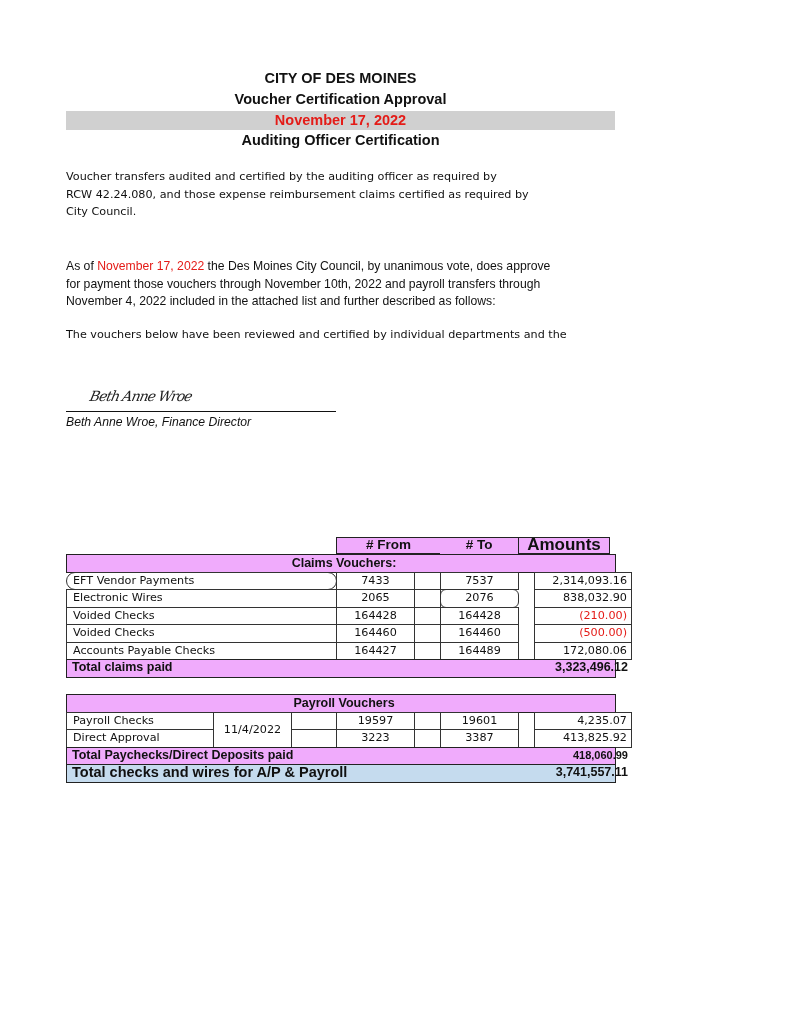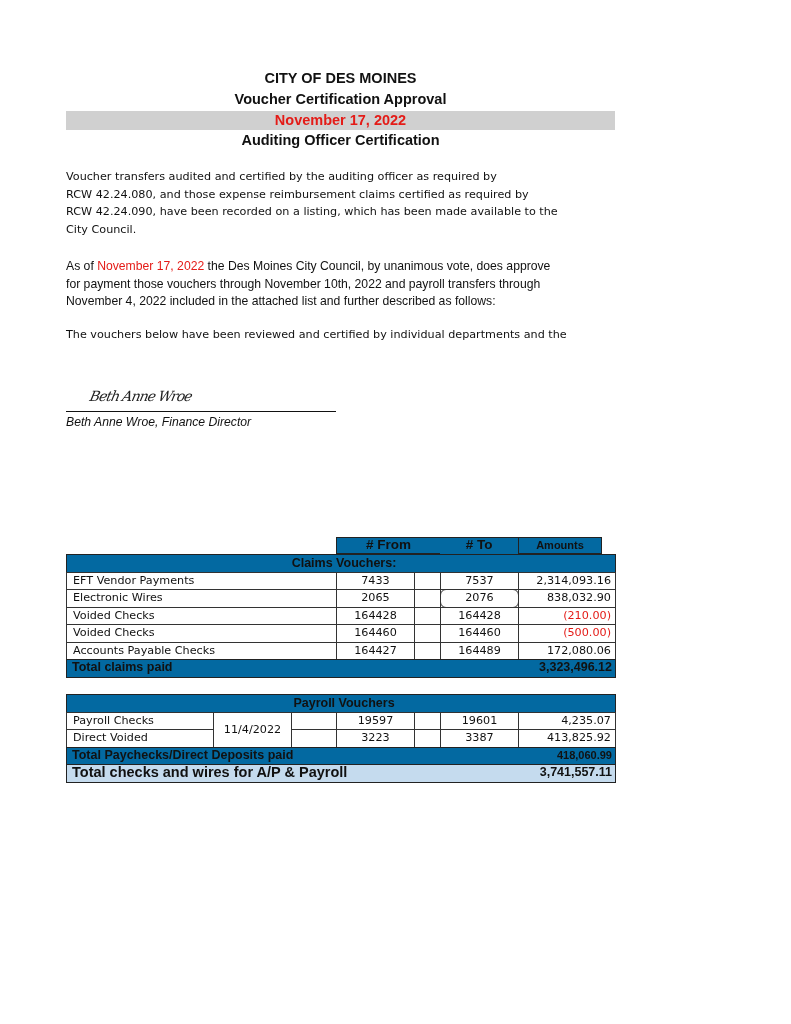--- a/index.html
+++ b/index.html
@@ -14,62 +14,61 @@
   #p2 { top:258px; font-family:"Liberation Sans", sans-serif; }
   #p3 { top:326px; }
   #p3 .l1 { font-family:"DejaVu Sans", sans-serif; font-size:11.2px; }
   #p3 .l2 { font-family:"Liberation Sans", sans-serif; }
   .red { color:#e41b17; }
   #sig { position:absolute; left:90px; top:388px; font-family:"DejaVu Serif", serif; font-style:italic; font-size:14px; color:#222; letter-spacing:-1px; transform:skewX(-12deg); }
   #sigline { position:absolute; left:66px; top:411px; width:270px; border-top:1.5px solid #111; }
   #signame { position:absolute; left:66px; top:415px; font-family:"Liberation Sans", sans-serif; font-size:12.2px;font-style:italic; }
   .cell { position:absolute; box-sizing:border-box; border:1px solid #333; font-size:12px; line-height:16px; white-space:nowrap; overflow:hidden; }
   .c { text-align:center; }
-  .r { text-align:right; padding-right:4px; }
+  .r { text-align:right; padding-right:4px;margin-left:16px; }
   .l { padding-left:6px; }
   .b { font-family:"Liberation Sans", sans-serif; font-weight:bold; }
   .d { font-family:"DejaVu Sans", sans-serif; font-size:11.2px; }
-  .grey { background:#0369a1;text-align:center; }
+  .grey { background:#f0abfc;text-align:center; }
   .thick { border:1.5px solid #222; }
 </style>
 </head>
 <body>
 
 <div class="hdr" id="h1">CITY OF DES MOINES</div>
 <div class="hdr" id="h2">Voucher Certification Approval</div>
 <div class="hdr" id="h3">November 17, 2022</div>
 <div class="hdr" id="h4">Auditing Officer Certification</div>
 
 <div class="para" id="p1">
   <div>Voucher transfers audited and certified by the auditing officer as required by</div>
   <div>RCW 42.24.080, and those expense reimbursement claims certified as required by</div>
-  <div>RCW 42.24.090, have been recorded on a listing, which has been made available to the</div>
   <div>City Council.</div>
 </div>
 
 <div class="para" id="p2">
   <div><span>As of </span><span class="red">November 17, 2022</span><span> the Des Moines City Council, by unanimous vote, does approve</span></div>
   <div>for payment those vouchers through November 10th, 2022 and payroll transfers through</div>
   <div>November 4, 2022 included in the attached list and further described as follows:</div>
 </div>
 
 <div class="para" id="p3">
   <div class="l1">The vouchers below have been reviewed and certified by individual departments and the</div>
 </div>
 
 <div id="sig">Beth Anne Wroe</div>
 <div id="sigline"></div>
 <div id="signame">Beth Anne Wroe, Finance Director</div>
 
 <div id="vtable">
     <div class="cell b c grey thick" style="left: 336px; top: 537px; width: 105px; height: 17px; font-size: 13.5px; line-height: 14px;"># From</div>
     <div class="cell b c grey thick" style="left: 440px; top: 537px; width: 79px; height: 32px; font-size: 13.5px; line-height: 14px; border-left: none;"># To</div>
-    <div class="cell b c grey thick" style="left: 518px; top: 537px; width: 84px; height: 17px; font-size: 11px; line-height: 14px;">Amounts</div>
+    <div class="cell b c grey thick" style="left: 518px; top: 537px; width: 92px; height: 17px; font-size: 17px; line-height: 14px;">Amounts</div>
     <div class="cell b l grey thick" style="left: 66px; top: 554px; width: 550px; height: 18.5px; font-size: 12.5px;">Claims Vouchers:</div>
-    <div class="cell d l" style="left: 66px; top: 571.5px; width: 271px; height: 18.5px;">EFT Vendor Payments</div>
+    <div class="cell d l" style="left: 66px; top: 571.5px; width: 271px; height: 18.5px; border-radius: 9px;">EFT Vendor Payments</div>
     <div class="cell d c" style="left: 336px; top: 571.5px; width: 79px; height: 18.5px;">7433</div>
     <div class="cell d" style="left: 414px; top: 571.5px; width: 27px; height: 18.5px;"></div>
     <div class="cell d c" style="left: 440px; top: 571.5px; width: 79px; height: 18.5px;">7537</div>
     <div class="cell d r" style="left: 518px; top: 571.5px; width: 98px; height: 18.5px;">2,314,093.16</div>
     <div class="cell d l" style="left: 66px; top: 589px; width: 271px; height: 18.5px;">Electronic Wires</div>
     <div class="cell d c" style="left: 336px; top: 589px; width: 79px; height: 18.5px;">2065</div>
     <div class="cell d" style="left: 414px; top: 589px; width: 27px; height: 18.5px;"></div>
     <div class="cell d c" style="left: 440px; top: 589px; width: 79px; height: 18.5px; border-radius: 6px;">2076</div>
     <div class="cell d r" style="left: 518px; top: 589px; width: 98px; height: 18.5px;">838,032.90</div>
     <div class="cell d l" style="left: 66px; top: 606.5px; width: 271px; height: 18.5px;">Voided Checks</div>
@@ -90,21 +89,21 @@
     <div class="cell grey thick" style="left: 66px; top: 659px; width: 550px; height: 18.5px;"></div>
     <div class="cell b l" style="left: 66px; top: 659px; width: 271px; height: 18.5px; border: none; font-size: 12.5px;">Total claims paid</div>
     <div class="cell b r" style="left: 518px; top: 659px; width: 98px; height: 18.5px; border: none; font-size: 12.5px;">3,323,496.12</div>
     <div class="cell b l grey thick" style="left: 66px; top: 694px; width: 550px; height: 18.5px; font-size: 12.5px;">Payroll Vouchers</div>
     <div class="cell d l" style="left: 66px; top: 711.5px; width: 148px; height: 18.5px;">Payroll Checks</div>
     <div class="cell d" style="left: 291px; top: 711.5px; width: 46px; height: 18.5px;"></div>
     <div class="cell d c" style="left: 336px; top: 711.5px; width: 79px; height: 18.5px;">19597</div>
     <div class="cell d" style="left: 414px; top: 711.5px; width: 27px; height: 18.5px;"></div>
     <div class="cell d c" style="left: 440px; top: 711.5px; width: 79px; height: 18.5px;">19601</div>
     <div class="cell d r" style="left: 518px; top: 711.5px; width: 98px; height: 18.5px;">4,235.07</div>
-    <div class="cell d l" style="left: 66px; top: 729px; width: 148px; height: 18.5px;">Direct Voided</div>
+    <div class="cell d l" style="left: 66px; top: 729px; width: 148px; height: 18.5px;">Direct Approval</div>
     <div class="cell d" style="left: 291px; top: 729px; width: 46px; height: 18.5px;"></div>
     <div class="cell d c" style="left: 336px; top: 729px; width: 79px; height: 18.5px;">3223</div>
     <div class="cell d" style="left: 414px; top: 729px; width: 27px; height: 18.5px;"></div>
     <div class="cell d c" style="left: 440px; top: 729px; width: 79px; height: 18.5px;">3387</div>
     <div class="cell d r" style="left: 518px; top: 729px; width: 98px; height: 18.5px;">413,825.92</div>
     <div class="cell d c" style="left: 213px; top: 711.5px; width: 79px; height: 36px; line-height: 33px;">11/4/2022</div>
     <div class="cell grey thick" style="left: 66px; top: 746.5px; width: 550px; height: 18.5px;"></div>
     <div class="cell b l" style="left: 66px; top: 746.5px; width: 375px; height: 18.5px; border: none; font-size: 12.5px;">Total Paychecks/Direct Deposits paid</div>
     <div class="cell b r" style="left: 518px; top: 746.5px; width: 98px; height: 18.5px; border: none; font-size: 11px;">418,060.99</div>
     <div class="cell thick" style="left: 66px; top: 764px; width: 550px; height: 18.5px; background: rgb(197, 219, 238);"></div>

